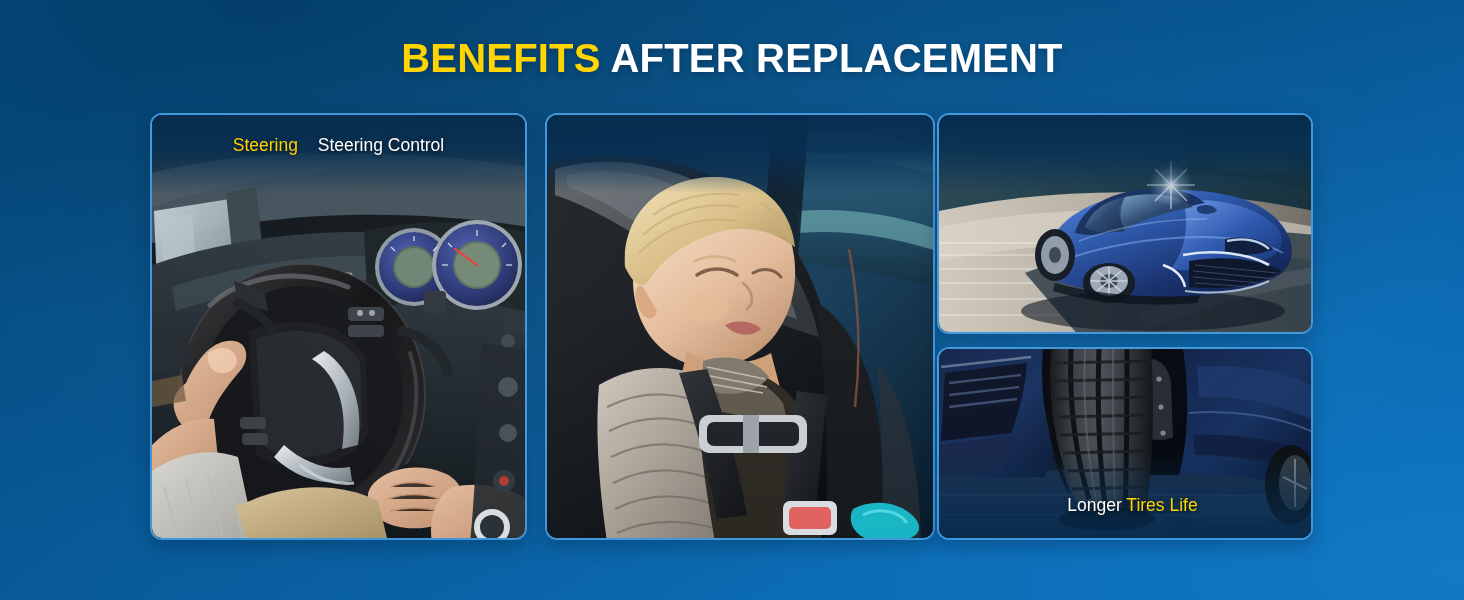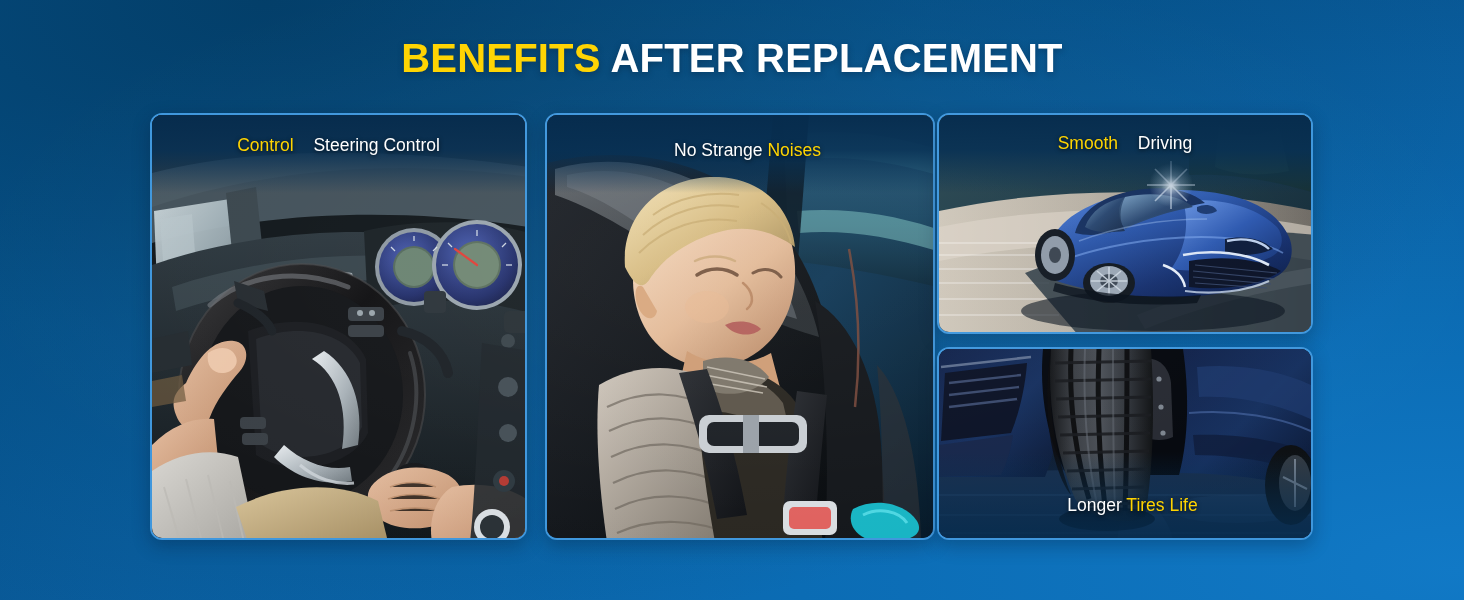--- a/index.html
+++ b/index.html
@@ -252,21 +252,21 @@
           <circle cx="352" cy="366" r="5" fill="#b23a33"></circle>
         <circle cx="340" cy="412" r="18" fill="#d9dee2"></circle>
           <circle cx="340" cy="412" r="12" fill="#2a3136"></circle>
 
         <path d="M0 224 L36 216 L40 250 L0 258 Z" fill="#252c31"></path>
         <path d="M0 266 L30 260 L34 286 L0 292 Z" fill="#6d5a3e" opacity="0.7"></path>
       </svg>
     </div>
     <div class="veil-top"></div>
     <div class="label">
-      <span class="hl">Control</span><span class="wt"> Steering Control</span>
+      <span class="hl">Steering</span><span class="wt"> Steering Control</span>
     </div>
   </div>
 
   <div class="card" id="card-child">
     <div class="photo">
       <svg viewBox="0 0 390 427" width="390" height="427" preserveAspectRatio="xMidYMid slice">
         <defs>
           <linearGradient id="c-bg" x1="0" y1="0" x2="1" y2="1">
             <stop offset="0%" stop-color="#0b2740"></stop>
               <stop offset="55%" stop-color="#123a58"></stop>
@@ -376,23 +376,20 @@
         <rect x="236" y="386" width="54" height="34" rx="7" fill="#d9dde1"></rect>
         <rect x="242" y="392" width="42" height="22" rx="5" fill="#e0625f"></rect>
 
         <path d="M306 394 C328 382 358 388 370 406 C378 420 362 427 336 427 C312 427 298 410 306 394 Z" fill="#18b5c4"></path>
         <path d="M316 400 C332 392 352 396 360 408" stroke="#5ce0ea" stroke-width="3" fill="none" opacity="0.8"></path>
 
         <path d="M302 134 C312 186 314 240 308 292" stroke="#7a4a3c" stroke-width="2.5" fill="none" opacity="0.85"></path>
       </svg>
     </div>
     <div class="veil-top"></div>
-    <div class="label">
-      <span class="wt">No Strange </span><span class="hl">Noises</span>
-    </div>
   </div>
 
   <div class="card" id="card-car">
     <div class="photo">
       <svg viewBox="0 0 376 221" width="376" height="221" preserveAspectRatio="xMidYMid slice">
         <defs>
           <linearGradient id="r-sky" x1="0" y1="0" x2="1" y2="1">
             <stop offset="0%" stop-color="#2c4a52"></stop>
               <stop offset="45%" stop-color="#1d3a48"></stop>
               <stop offset="100%" stop-color="#102430"></stop>
@@ -494,23 +491,20 @@
         </g>
 
         <ellipse cx="116" cy="140" rx="20" ry="26" fill="#121922"></ellipse>
         <ellipse cx="116" cy="140" rx="14" ry="19" fill="#8e9aa8"></ellipse>
         <ellipse cx="116" cy="140" rx="6" ry="8" fill="#3a4450"></ellipse>
 
         <path d="M116 168 C160 180 214 184 262 180 L258 188 C206 192 152 188 114 176 Z" fill="#060d18" opacity="0.75"></path>
       </svg>
     </div>
     <div class="veil-top"></div>
-    <div class="label">
-      <span class="hl">Smooth</span><span class="wt"> Driving</span>
-    </div>
   </div>
 
   <div class="card" id="card-tire">
     <div class="photo">
       <svg viewBox="0 0 376 193" width="376" height="193" preserveAspectRatio="xMidYMid slice">
         <defs>
           <linearGradient id="t-bg" x1="0" y1="0" x2="1" y2="1">
             <stop offset="0%" stop-color="#0a1524"></stop>
               <stop offset="55%" stop-color="#101f36"></stop>
               <stop offset="100%" stop-color="#071120"></stop>

